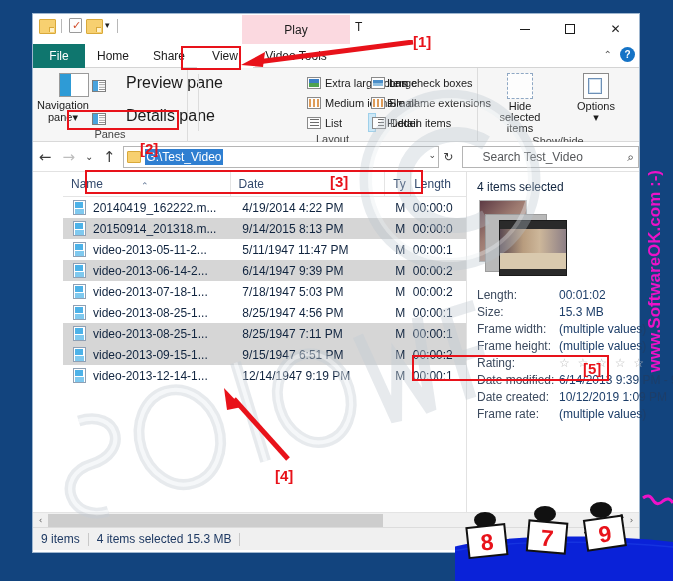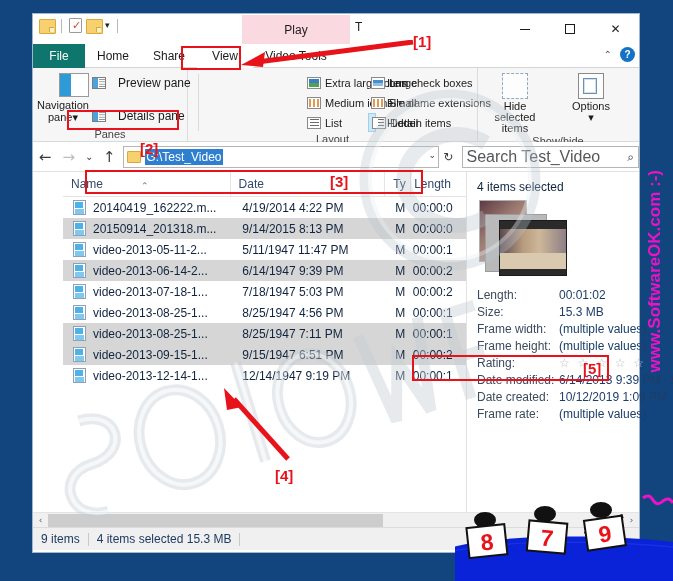--- a/index.html
+++ b/index.html
@@ -167,23 +167,23 @@
   .bigbtn .glyph::before {
     content: ""; position: absolute; left: 0; top: 0;
     width: 11px; height: 22px; background: #2e9bd6;
   }
   .bigbtn .cap {
     font-size: 11px; color: #1b1b1b; line-height: 12px; text-align: center;
     margin-top: 2px;
   }
   .smallcol { display: flex; flex-direction: column; gap: 2px; padding-top: 2px; }
   .smallbtn {
-    display: flex; align-items: center; gap: 12px;
+    display: flex; align-items: flex-end; gap: 20px;
     height: 19px; padding: 0 3px;
-    font-size: 12px; color: #1b1b1b;
+    font-size: 16px; color: #1b1b1b;
     white-space: nowrap;
   }
   .pane-glyph {
     width: 14px; height: 12px; border: 1px solid #7d7d7d; background: #fff;
     position: relative; flex: 0 0 auto;
   }
   .pane-glyph::before {
     content: ""; position: absolute; left: 0; top: 0; width: 5px; height: 10px;
     background: #4aa3dd;
   }
@@ -306,21 +306,21 @@
   .addr-refresh {
     width: 20px; text-align:center; font-size: 12px; color:#3b3b3b;
     font-family: "DejaVu Sans", sans-serif;
   }
   .search-box {
     margin-left: 4px;
     width: 192px; height: 22px;
     border: 1px solid #b5b5b5; background: #fff;
     display:flex; align-items:center; padding: 0 4px;
   }
-  .search-ph { font-size: 16px; color: #55575a; flex: 1; }
+  .search-ph { font-size: 12px; color: #55575a; flex: 1; margin-left: 16px; }
   .search-ico { font-size: 12px; color: #3b3b3b; font-family: "DejaVu Sans", sans-serif; }
 
   
   .content {
     position: relative;
     height: 340px;
     display: flex;
     background: #ffffff;
     padding-left: 30px;
   }
@@ -600,21 +600,21 @@
             <div class="lay-item">
               <span class="chk-box"></span>
               <span>Hidden items</span>
             </div>
           </div>
         </div>
         <div class="rgroup-label">Layout</div>
       </div>
 
       <div class="rgroup g-showhide">
-        <div class="rgroup-body" style="gap:10px;">
+        <div class="rgroup-body" style="justify-content:center;gap:10px;">
           <div class="sh-big">
             <div class="glyph2"></div>
             <div class="cap2">
               <span>Hide selected</span><br>
               <span>items</span>
             </div>
           </div>
           <div class="sh-big">
             <div class="glyph2 opts"></div>
             <div class="cap2">

